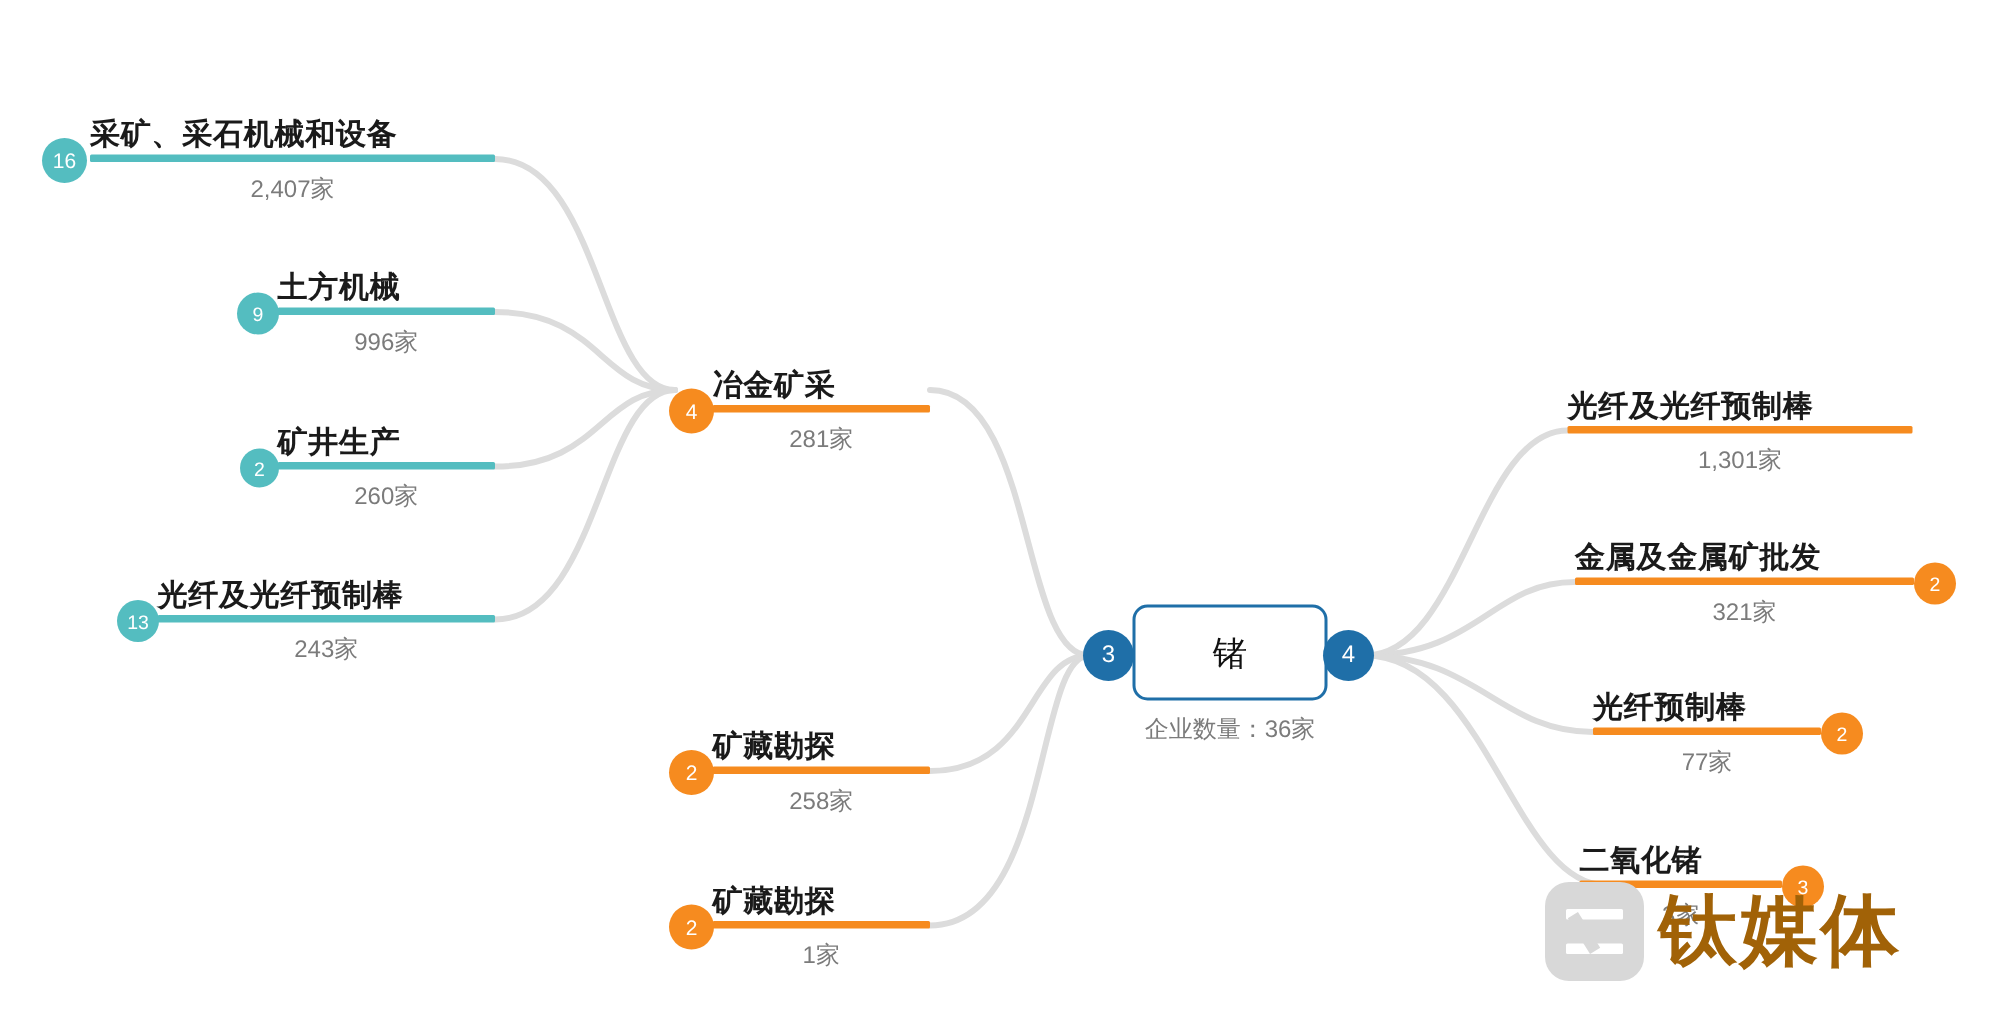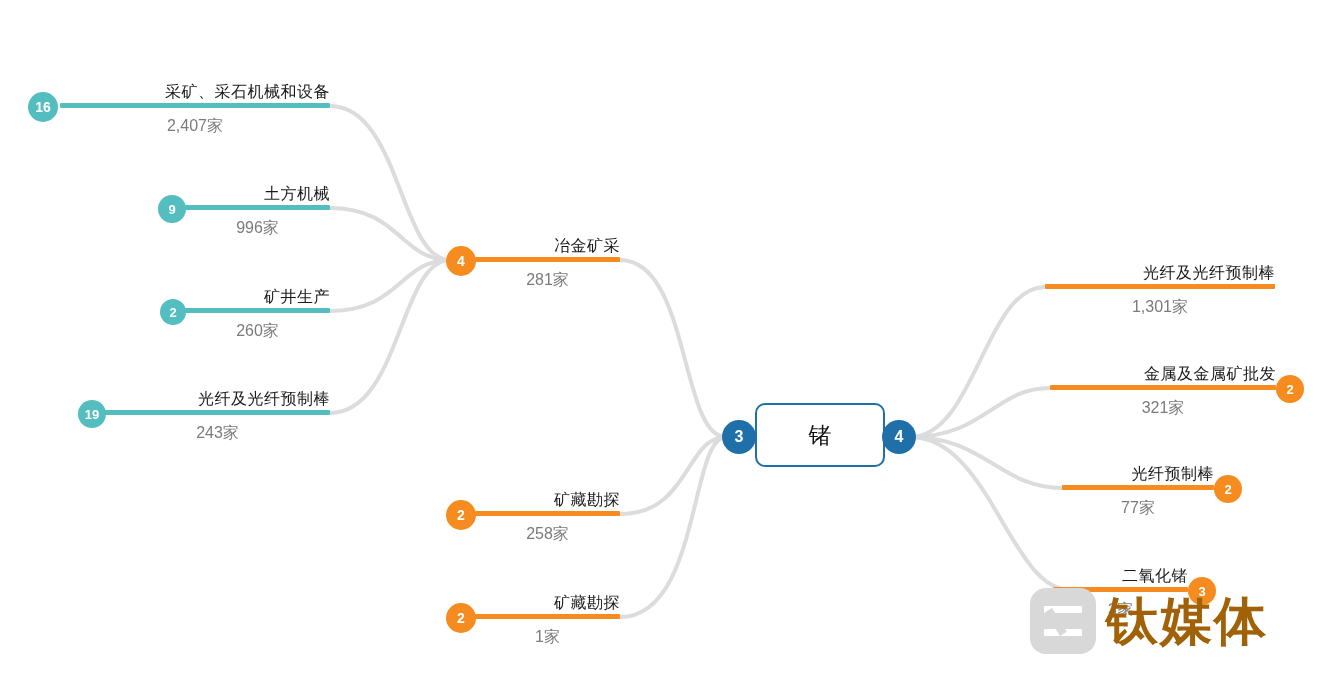--- a/index.html
+++ b/index.html
@@ -34,44 +34,44 @@
   .node .bar {
     position: absolute;
     height: 5px;
     border-radius: 1px;
     top: 0;
     left: 0;
   }
   .node .title {
     position: absolute;
     bottom: 8px;
-    font-size: 16px;
+    font-size: 20px;
     color: #1a1a1a;
-    font-weight: 400;
+    font-weight: 700;
     letter-spacing: 0.5px;
     width: 100%;
-    text-align: right;
+    text-align: left;
   }
   .node .count {
     position: absolute;
     top: 13px;
     font-size: 16px;
     color: #7b7b7b;
     width: 100%;
     text-align: center;
   }
   .node.teal .bar { background: #54BDC0; }
   .node.orange .bar { background: #F68B1F; }
 
   .badge {
     position: absolute;
     border-radius: 50%;
     color: #ffffff;
     font-size: 15px;
-    font-weight: 700;
+    font-weight: 400;
     display: flex;
     align-items: center;
     justify-content: center;
     top: 50%;
   }
   .badge.teal   { background: #54BDC0; }
   .badge.orange { background: #F68B1F; }
   .badge.blue   { background: #1F6FA8; }
 
   
@@ -204,24 +204,24 @@
     <div class="bar" style="width:145px;"></div>
     <div class="title">矿井生产</div>
     <div class="count">260家</div>
     <div class="badge teal sz-26" style="left:-25px;">2</div>
   </div>
 
   <div class="node teal" style="left:105px; top:410px; width:225px; height:8px;">
     <div class="bar" style="width:225px;"></div>
     <div class="title">光纤及光纤预制棒</div>
     <div class="count">243家</div>
-    <div class="badge teal sz-28" style="left:-27px;">19</div>
-  </div>
-
-  <div class="node orange" style="left:475px; top:257px; width:145px; height:8px;">
+    <div class="badge teal sz-28" style="left:-27px;">13</div>
+  </div>
+
+  <div class="node orange" style="left:475px; top:270px; width:145px; height:8px;">
     <div class="bar" style="width:145px;"></div>
     <div class="title">冶金矿采</div>
     <div class="count">281家</div>
     <div class="badge orange sz-30" style="left:-29px;">4</div>
   </div>
 
   <div class="node orange" style="left:475px; top:511px; width:145px; height:8px;">
     <div class="bar" style="width:145px;"></div>
     <div class="title">矿藏勘探</div>
     <div class="count">258家</div>
@@ -233,20 +233,21 @@
     <div class="title">矿藏勘探</div>
     <div class="count">1家</div>
     <div class="badge orange sz-30" style="left:-29px;">2</div>
   </div>
 
   <div id="center-node">
     <span class="center-title">锗</span>
   </div>
   <div class="badge blue sz-34" style="left:722px; top:437px; position:absolute;">3</div>
   <div class="badge blue sz-34" style="left:882px; top:437px; position:absolute;">4</div>
+  <div id="center-sub">企业数量：36家</div>
 
   <div class="node orange" style="left:1045px; top:284px; width:230px; height:8px;">
     <div class="bar" style="width:230px;"></div>
     <div class="title">光纤及光纤预制棒</div>
     <div class="count">1,301家</div>
   </div>
 
   <div class="node orange" style="left:1050px; top:385px; width:226px; height:8px;">
     <div class="bar" style="width:226px;"></div>
     <div class="title">金属及金属矿批发</div>

